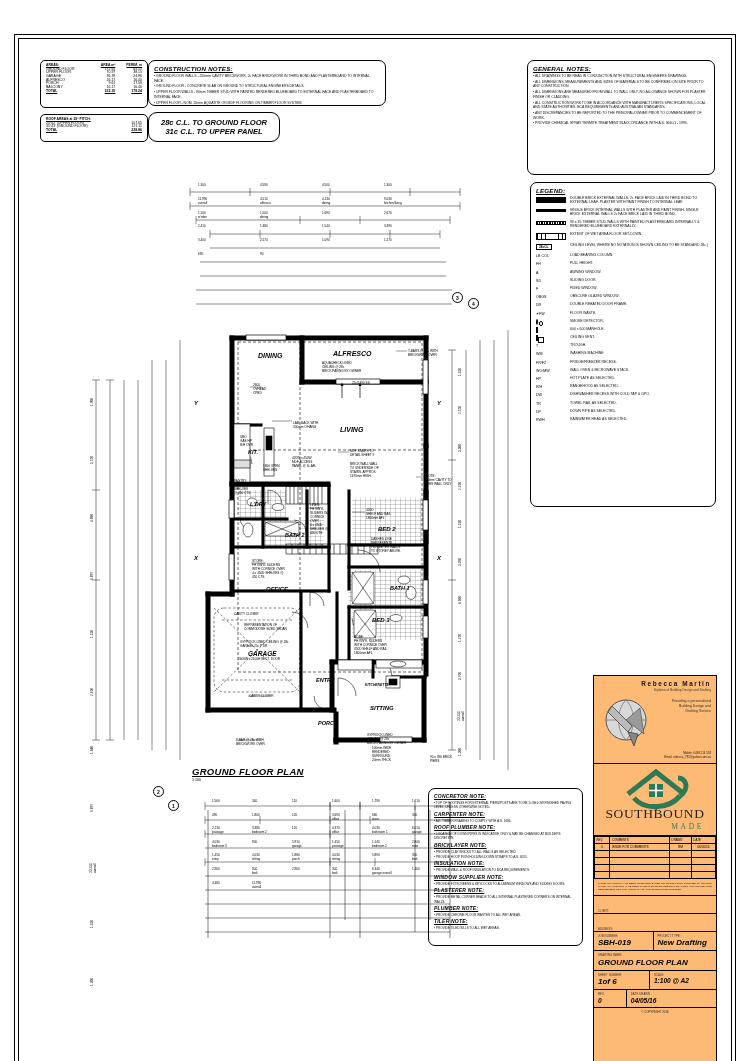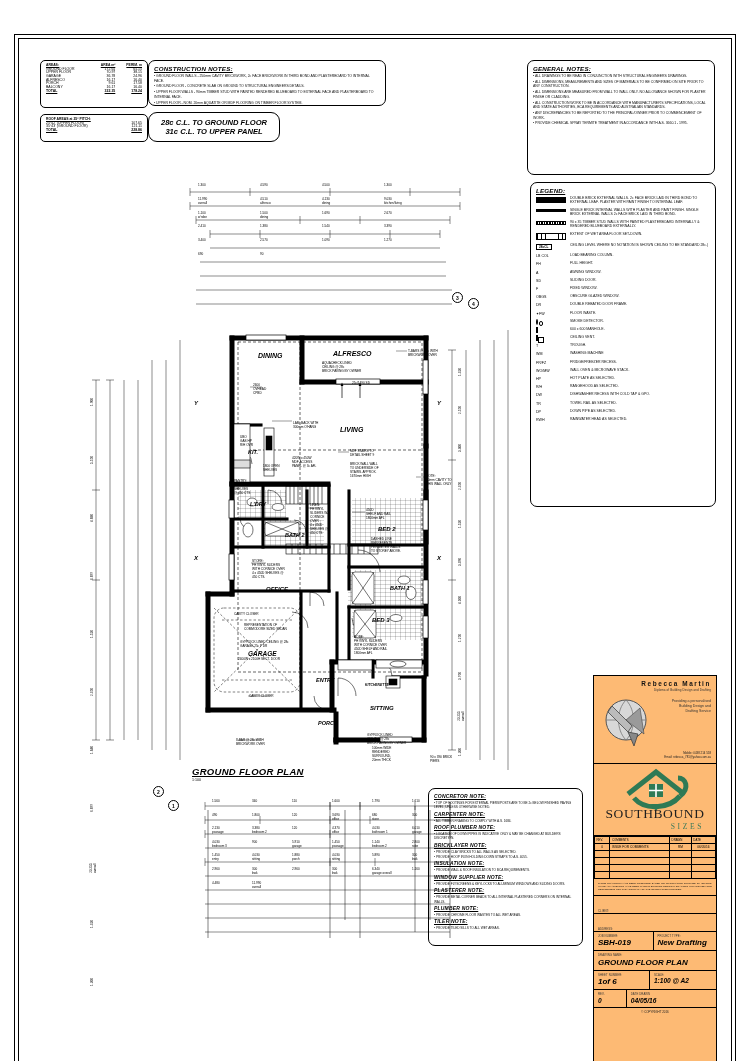--- a/index.html
+++ b/index.html
@@ -1032,21 +1032,21 @@
     <div id="tb-logo">
       <svg viewBox="0 0 124 50" width="124" height="50">
         <path d="M34 30 L62 8 L90 30" fill="none" stroke="#2f7a55" stroke-width="5"></path>
         <path d="M40 34 C50 46 74 46 86 32" fill="none" stroke="#2f7a55" stroke-width="5"></path>
         <path d="M86 32 C96 24 92 14 84 14" fill="none" stroke="#2f7a55" stroke-width="5"></path>
         <rect x="55" y="20" width="14" height="13" fill="#2f7a55"></rect>
         <path d="M62 20 V33 M55 26.5 H69" stroke="#fff" stroke-width="1.6"></path>
         <path d="M57 40 L67 40 L62 47 Z" fill="#2f7a55"></path>
       </svg>
       <div class="sb-word">SOUTHBOUND</div>
-      <div class="sb-word2">SIZES</div>
+      <div class="sb-word2">MADE</div>
     </div>
 
     <table class="rev">
       <tbody>
           <tr>
         <th>REV.</th>
         <th>COMMENTS</th>
         <th>DRAWN</th>
         <th>DATE</th>
       </tr>

